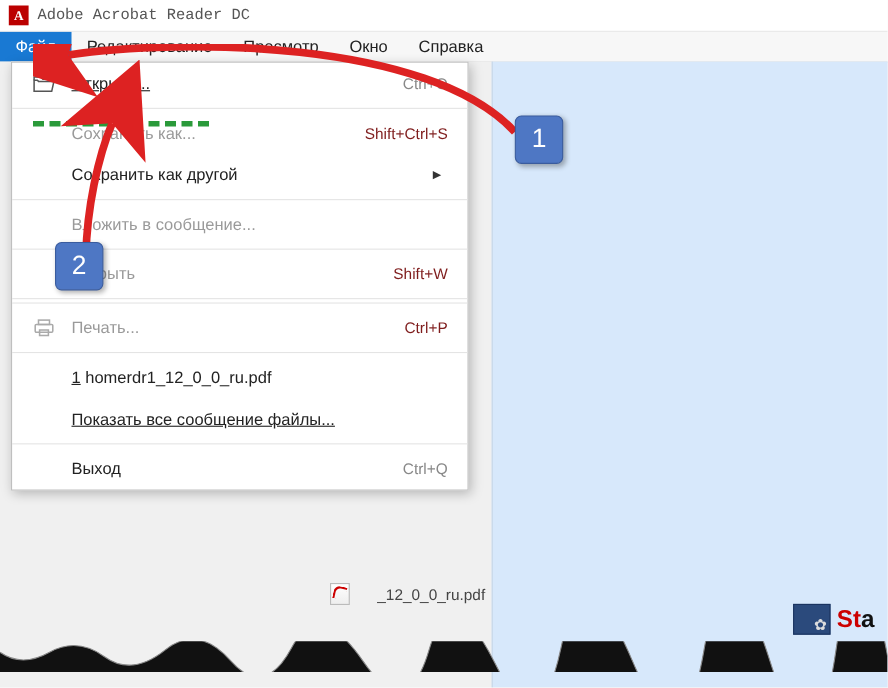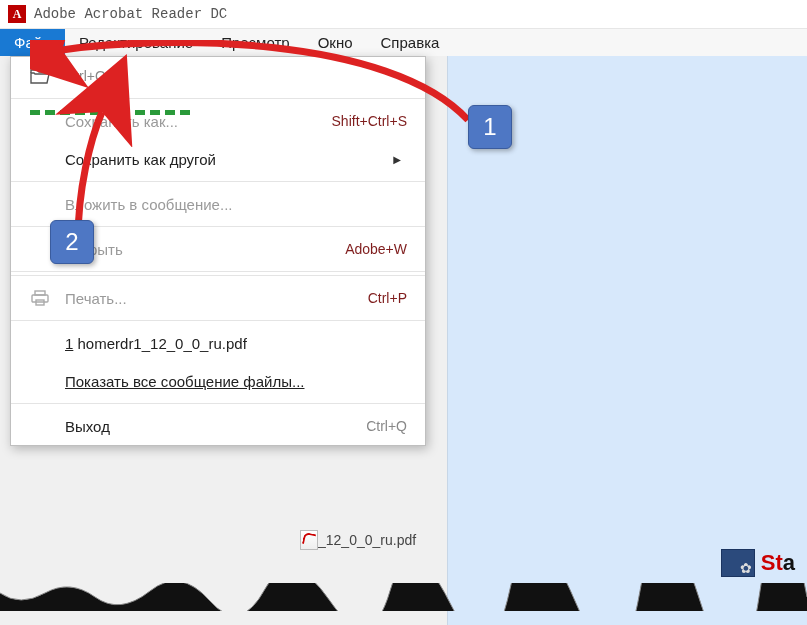--- a/index.html
+++ b/index.html
@@ -119,21 +119,21 @@
       width: 500px; height: 240px;
       z-index: 25;
       pointer-events: none;
     }
     .bottom-file {
       position: absolute;
       left: 300px;
       top: 530px;
       display: flex;
       align-items: center;
-      gap: 0;
+      gap: 25px;
       color: #444;
       z-index: 5;
     }
     .pdf-icon {
       width: 18px; height: 20px;
       background: linear-gradient(#fff,#eee);
       border: 1px solid #bbb;
       position: relative;
     }
     .pdf-icon::after {
@@ -203,20 +203,21 @@
 
 <div class="dropdown">
 
   <div class="dd-row">
     <span class="dd-icon">
       <svg width="22" height="18" viewBox="0 0 22 18" class="folder-svg">
         <path d="M2 6 L2 16 L18 16 L20 7 L6 7 L5 6 Z"></path>
         <path d="M2 6 L2 3 L8 3 L10 5 L17 5 L17 7"></path>
       </svg>
     </span>
+    <span class="dd-label"><span class="u">Открыть...</span></span>
     <span class="dd-shortcut">Ctrl+O</span>
   </div>
 
   <div class="dd-sep"></div>
 
   <div class="dd-row disabled">
     <span class="dd-icon"></span>
     <span class="dd-label">Сохранить как...</span>
     <span class="dd-shortcut">Shift+Ctrl+S</span>
   </div>
@@ -232,21 +233,21 @@
   <div class="dd-row disabled">
     <span class="dd-icon"></span>
     <span class="dd-label">Вложить в сообщение...</span>
   </div>
 
   <div class="dd-sep"></div>
 
   <div class="dd-row disabled">
     <span class="dd-icon"></span>
     <span class="dd-label">Закрыть</span>
-    <span class="dd-shortcut">Adobe+W</span>
+    <span class="dd-shortcut">Shift+W</span>
   </div>
 
   <div class="dd-sep"></div>
 
 
   <div class="dd-sep"></div>
 
   <div class="dd-row disabled">
     <span class="dd-icon">
       <svg width="20" height="18" viewBox="0 0 20 18" class="printer-svg">

